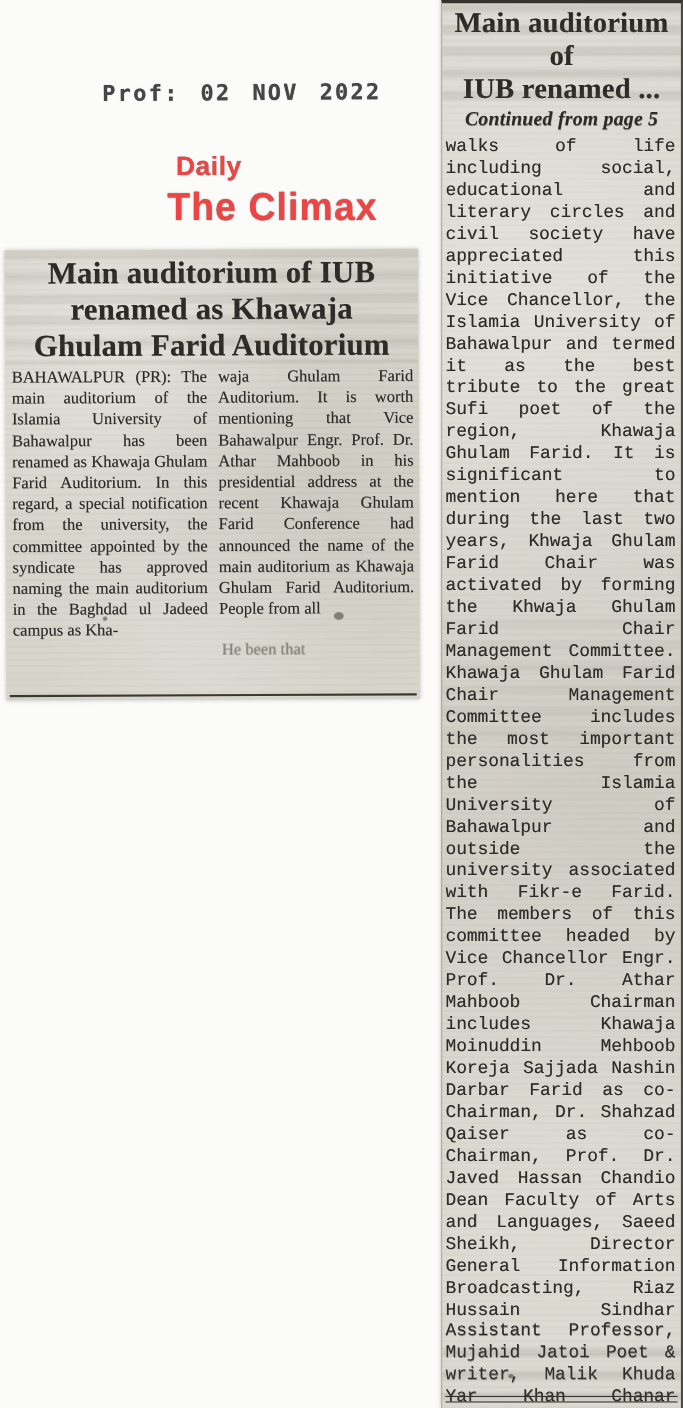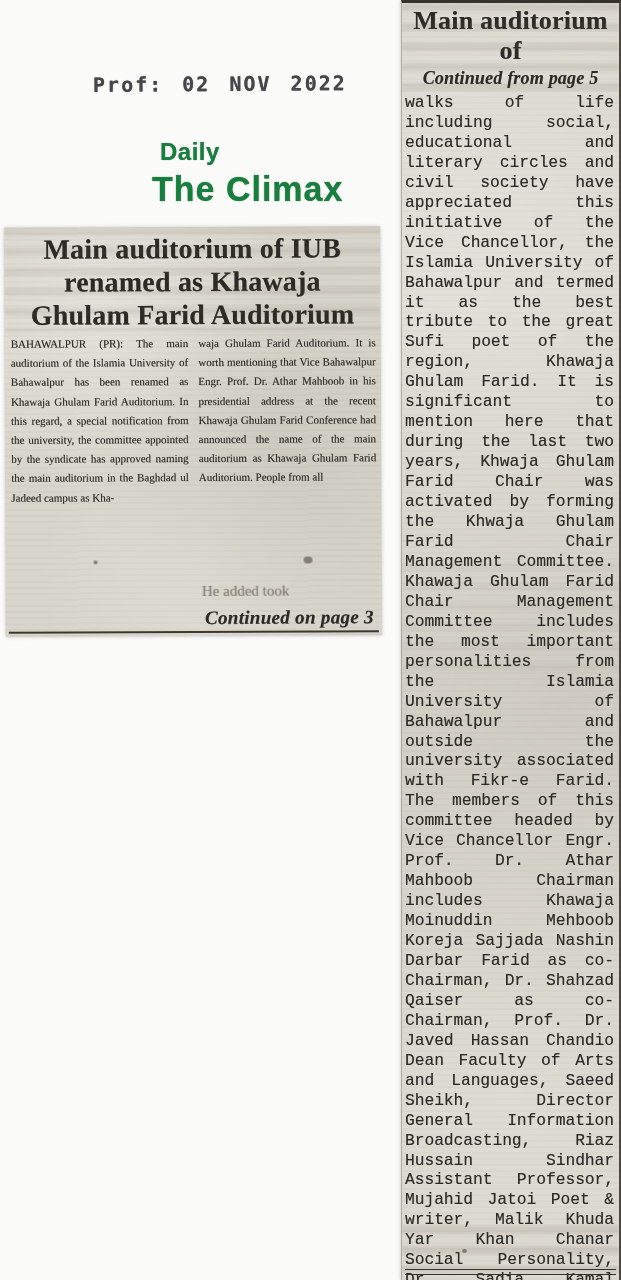--- a/index.html
+++ b/index.html
@@ -46,21 +46,21 @@
   
   .date-stamp {
     position:absolute; left:93px; top:72px;
     font-family:"DejaVu Sans Mono","Liberation Mono",monospace;
     font-weight:bold; font-size:20px; color:#45454a;
     letter-spacing:2px; word-spacing:5px;
     transform:rotate(-.4deg);
     text-shadow:0 0 .8px rgba(70,70,75,.8);
     white-space:nowrap;
   }
-  .masthead { position:absolute; left:152px; top:138px; color:#15803d;
+  .masthead { position:absolute; left:152px; top:138px; color:#ef4444;
     font-family:"Liberation Sans","DejaVu Sans",sans-serif; }
   .masthead .daily {
     font-size:24px; font-weight:800; letter-spacing:.5px; margin-left:8px;
     text-shadow:0 0 1px rgba(0,0,0,.55);
   }
   .masthead .climax {
     font-size:34px; font-weight:800; letter-spacing:1px; margin-top:3px;
     transform:scaleY(1.04); transform-origin:top left;
     text-shadow:0 0 1.2px rgba(0,0,0,.6);
   }
@@ -71,21 +71,21 @@
     padding-top:5px;
     font-weight:bold; font-size:28px; line-height:33px;
     text-align:center; letter-spacing:.2px;
   }
   #article1 .cols {
     position:absolute; left:6px; right:5px; top:107px;
     display:flex; gap:10px;
   }
   #article1 .col {
     width:50%;
-    font-size:11px; line-height:19.2px;
+    font-size:15px; line-height:19.2px;
     text-align:justify;
   }
   .continued-on {
     position:absolute; right:8px; bottom:7px;
     font-style:italic; font-weight:bold; font-size:19px;
     letter-spacing:.3px;
   }
   .rule-single { position:absolute; left:3px; right:3px; bottom:3px;
     border-top:2.5px solid #3b3830; }
 
@@ -139,33 +139,33 @@
   <div class="bleed" style="left:0;top:0;right:0;height:104px;opacity:.55"></div>
   <div class="headline">
     <div>Main auditorium of IUB</div>
     <div>renamed as Khawaja</div>
     <div>Ghulam Farid Auditorium</div>
   </div>
   <div class="cols">
     <div class="col">BAHAWALPUR (PR): The main auditorium of the Islamia University of Bahawalpur has been renamed as Khawaja Ghulam Farid Auditorium. In this regard, a special notification from the university, the committee appointed by the syndicate has approved naming the main auditorium in the Baghdad ul Jadeed campus as Kha-</div>
     <div class="col">waja Ghulam Farid Auditorium. It is worth mentioning that Vice Bahawalpur Engr. Prof. Dr. Athar Mahboob in his presidential address at the recent Khawaja Ghulam Farid Conference had announced the name of the main auditorium as Khawaja Ghulam Farid Auditorium. People from all</div>
   </div>
-  <div class="ghost-word" style="left:196px;top:356px">He added took</div>
+  <div class="ghost-word" style="left:196px;top:356px">He been that</div>
   <div class="speck" style="left:298px;top:330px;width:9px;height:7px"></div>
   <div class="speck" style="left:88px;top:333px;width:4px;height:4px"></div>
-  <div class="continued-on">Continued on page 3</div>
   <div class="rule-single"></div>
 </div>
 
 <div class="edge-strip"></div>
 
 <div class="clip ink" id="article2">
   <div class="bleed" style="left:0;top:0;right:0;height:88px;opacity:.7"></div>
   <div class="bleed" style="left:0;bottom:8px;right:0;height:46px;opacity:.8"></div>
   <div class="bleed" style="left:0;top:560px;right:0;height:120px;opacity:.3"></div>
   <div class="headline">
     <div>Main auditorium of</div>
+    <div>IUB renamed ...</div>
   </div>
   <div class="continued-from">Continued from page 5</div>
   <div class="body">walks of life including social, educational and literary circles and civil society have appreciated this initiative of the Vice Chancellor, the Islamia University of Bahawalpur and termed it as the best tribute to the great Sufi poet of the region, Khawaja Ghulam Farid. It is significant to mention here that during the last two years, Khwaja Ghulam Farid Chair was activated by forming the Khwaja Ghulam Farid Chair Management Committee. Khawaja Ghulam Farid Chair Management Committee includes the most important personalities from the Islamia University of Bahawalpur and outside the university associated with Fikr-e Farid. The members of this committee headed by Vice Chancellor Engr. Prof. Dr. Athar Mahboob Chairman includes Khawaja Moinuddin Mehboob Koreja Sajjada Nashin Darbar Farid as co-Chairman, Dr. Shahzad Qaiser as co-Chairman, Prof. Dr. Javed Hassan Chandio Dean Faculty of Arts and Languages, Saeed Sheikh, Director General Information Broadcasting, Riaz Hussain Sindhar Assistant Professor, Mujahid Jatoi Poet &amp; writer, Malik Khuda Yar Khan Chanar Social Personality, Dr. Sadia Kamal Eminent Journalist, Athar Lashari Lecturer, Ismatullah Shah Poet and writer, Mian Samad Sher Abbasi and Khawaja Rawal Moin Koreija Wali-Ehd Darbar-e-Farid honorary Director and Secretary included. By activating the Khawaja Farid Chair, this committee took up the task of highlighting the poetry and teachings of Khawaja Ghulam Farid at the national and international level.</div>
   <div class="speck" style="left:60px;top:1246px;width:5px;height:4px"></div>
   <div class="rule-double"></div>
 </div>
 
 </body></html>

